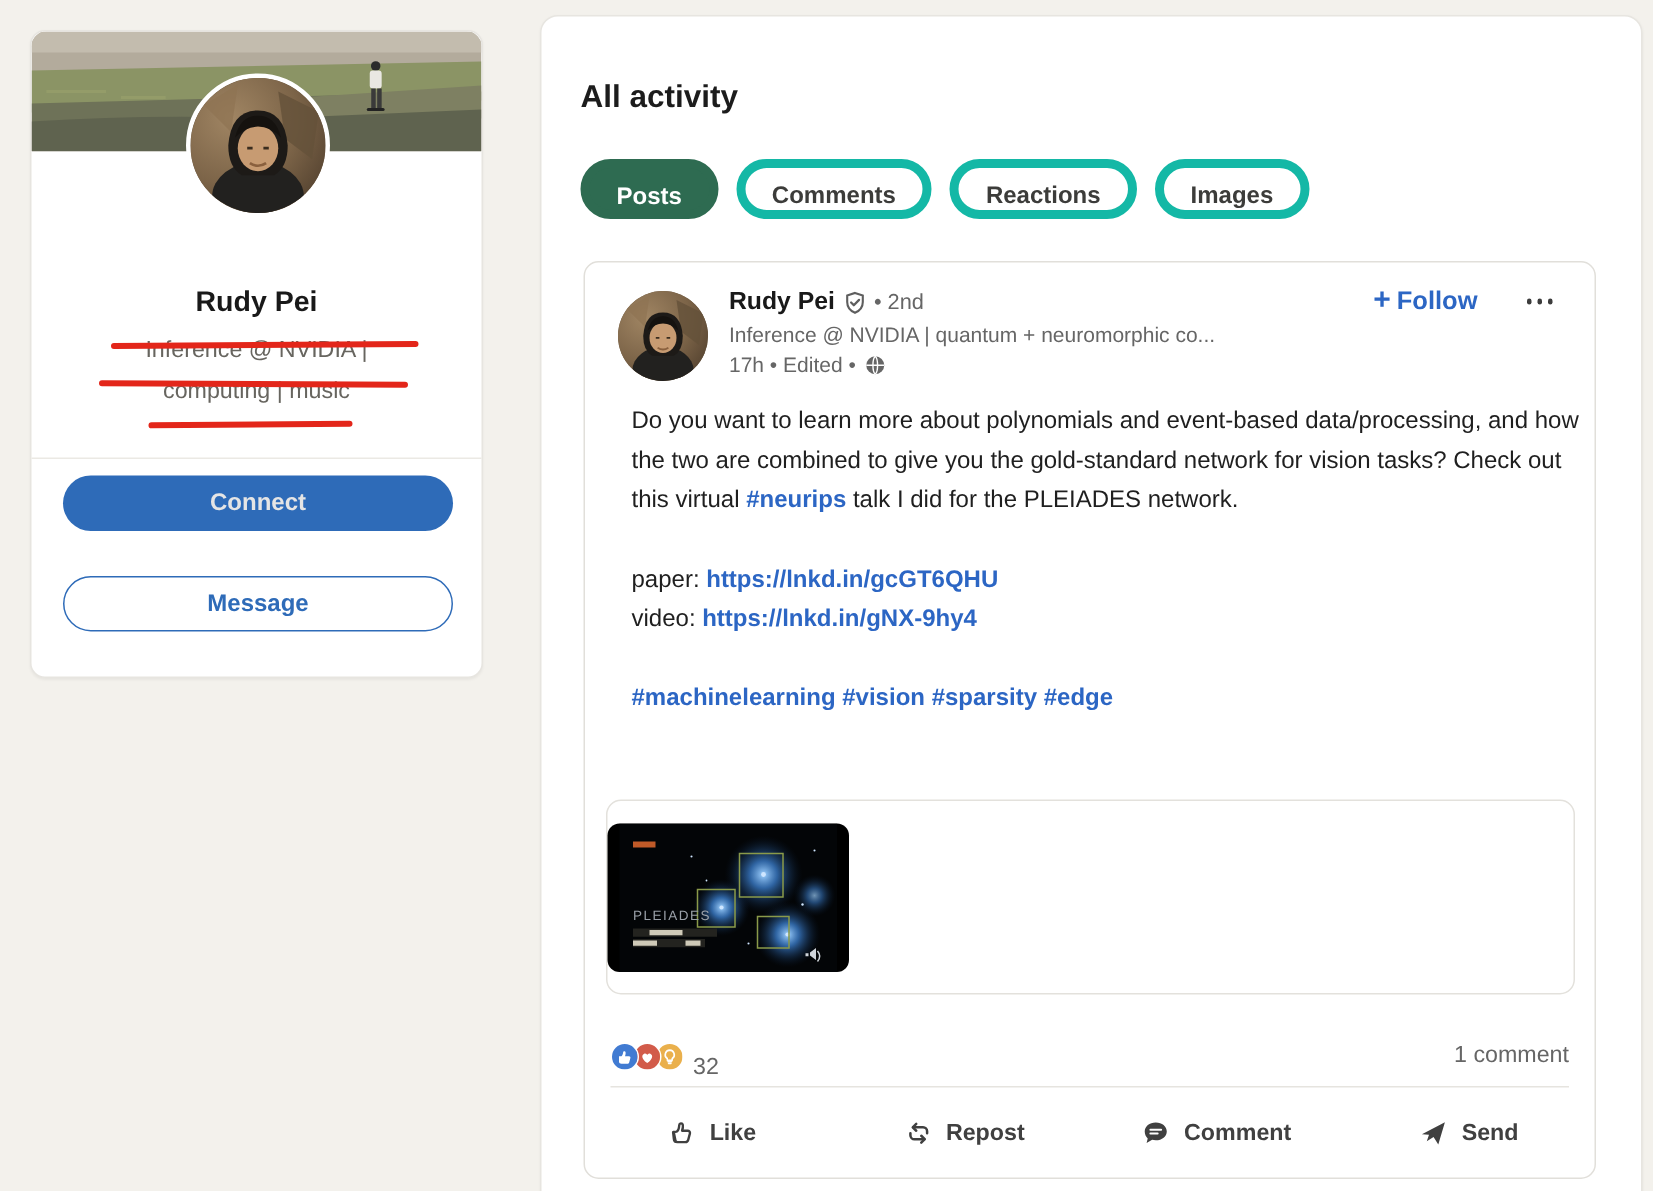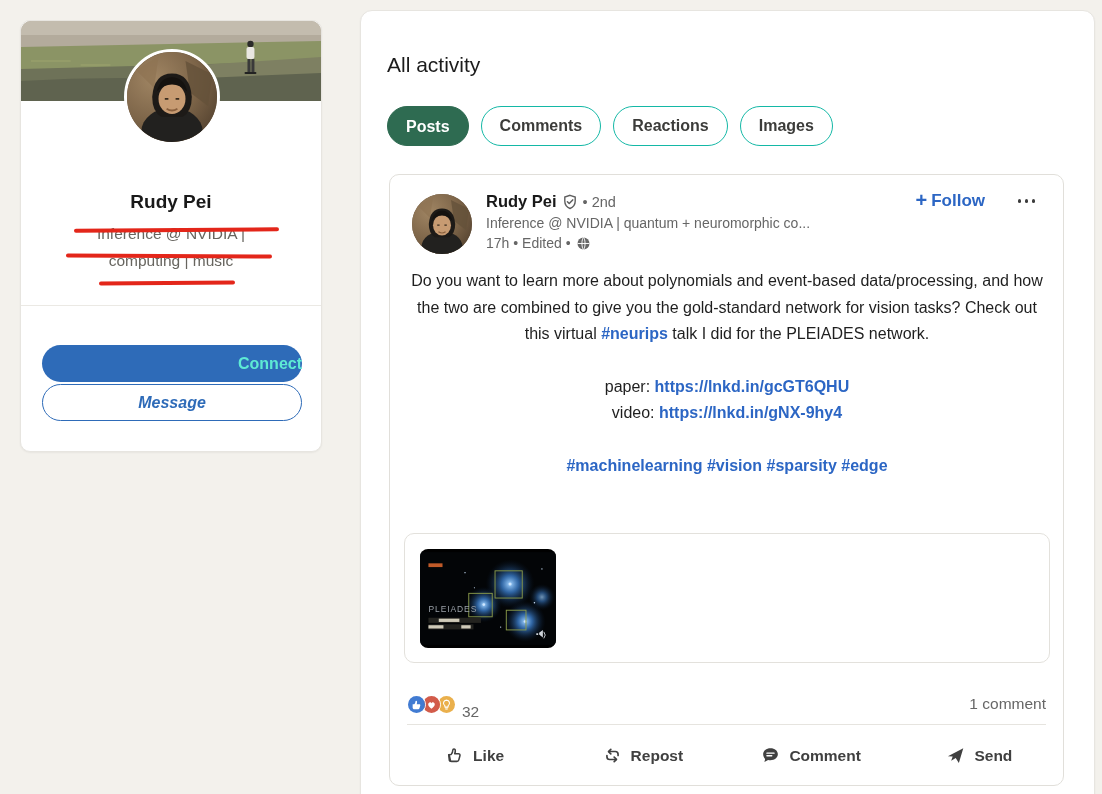--- a/index.html
+++ b/index.html
@@ -20,55 +20,55 @@
   .avatar-lg svg, .avatar-sm svg { display:block; width:100%; height:100%; }
   .p-name { position:absolute; top:170px; width:100%; text-align:center; font-size:19px; font-weight:700; color:#191919; }
   .p-headline { position:absolute; top:200px; width:100%; text-align:center; font-size:15.5px; line-height:26.5px; color:#67655f; }
   .red-line { position:absolute; height:4px; background:#e3261a; border-radius:2px; }
   .rl1 { left:53px;  top:207px; width:205px; transform:rotate(-0.4deg); }
   .rl2 { left:45px;  top:233px; width:206px; transform:rotate(0.3deg); }
   .rl3 { left:78px;  top:260px; width:136px; transform:rotate(-0.5deg); }
   .p-divider { position:absolute; left:0; right:0; top:284px; height:1px; background:#ebe9e4; }
   .btn { position:absolute; left:21px; width:260px; height:37px; border-radius:18.5px;
          font-size:16px; font-weight:700; text-align:center; line-height:35px; cursor:pointer; }
-  .btn-connect { top:324px; background:#2e6bb8; color:#5eead4; line-height:37px; border:none;text-align:right; }
-  .btn-message { top:363px; background:#fff; color:#2e6bb8; border:1.5px solid #2e6bb8;font-style:italic; }
+  .btn-connect { top:296px; background:#2e6bb8; color:#e5e5e5; line-height:37px; border:none; }
+  .btn-message { top:363px; background:#fff; color:#2e6bb8; border:1.5px solid #2e6bb8; }
 
   
   .activity-panel { left:360px; top:10px; width:735px; height:790px; border-radius:12px 12px 0 0; }
-  .activity-title { position:absolute; left:26px; top:42px; font-size:21px; font-weight:400; color:#1c1c1c; }
+  .activity-title { position:absolute; left:26px; top:42px; font-size:21px; font-weight:700; color:#1c1c1c; }
   .pills { position:absolute; left:26px; top:95px; display:flex; gap:12px; }
   .pill { height:40px; padding:0 18px; border-radius:20px; font-size:16px; font-weight:600;
-          line-height:38px; color:#3c3c3a; background:#fff; border:1px solid #14b8a6; cursor:pointer; white-space:nowrap; }
+          line-height:38px; color:#3c3c3a; background:#fff; border:6px solid #14b8a6; cursor:pointer; white-space:nowrap; }
   .pill.active { background:#2e6b51; border-color:#2e6b51; color:#fff; line-height:40px; }
 
   
   .post { position:absolute; left:28px; top:163px; width:675px; height:612px;
           border:1px solid #e1dfda; border-radius:10px; background:#fff; }
   .avatar-sm { position:absolute; left:22px; top:19px; width:60px; height:60px; border-radius:50%; overflow:hidden; background:#6d5a44; }
   .post-head { position:absolute; left:96px; top:17px; }
   .ph-line1 { display:flex; align-items:center; gap:5px; }
   .ph-name { font-size:16.5px; font-weight:700; color:#191919; }
   .ph-degree { font-size:14.5px; color:#666; }
   .ph-sub { font-size:14px; color:#666; margin-top:4px; white-space:nowrap; }
   .ph-meta { font-size:14px; color:#666; margin-top:4px; display:flex; align-items:center; gap:5px; }
   .follow-btn { position:absolute; right:78px; top:14px; color:#2c66c4; font-size:17px; font-weight:700;
                 display:flex; align-items:center; gap:4px; cursor:pointer; }
   .follow-plus { font-size:20px; font-weight:700; }
   .menu-btn { position:absolute; right:24px; top:20px; display:flex; gap:3.5px; cursor:pointer; padding:4px; }
   .menu-btn i { width:3.5px; height:3.5px; border-radius:50%; background:#3c3c3c; }
 
-  .post-body { position:absolute; left:17px; top:93px; width:640px; font-size:16px; line-height:26.5px; color:#1f1f1f;text-align:center; }
+  .post-body { position:absolute; left:31px; top:93px; width:640px; font-size:16px; line-height:26.5px; color:#1f1f1f; }
   .post-body p { margin-bottom:26px; }
   .post-body p:last-child { margin-bottom:16px; }
   a.link { color:#2c66c4; font-weight:700; text-decoration:none; cursor:pointer; }
 
   .preview { position:absolute; left:14px; top:358px; width:646px; height:130px; background:#fff;
              border:1px solid #e3e1dc; border-radius:10px; display:flex; align-items:center; cursor:pointer; }
-  .thumb { width:136px; height:99px; margin-left:15px; border-radius:8px; overflow:hidden; flex:none; background:#000;text-align:center; }
+  .thumb { width:161px; height:99px; border-radius:8px; overflow:hidden; flex:none; background:#000;text-align:center; }
   .preview-text { margin-left:16px; width:430px; }
   .pv-title { font-size:16.5px; font-weight:700; line-height:27px; color:#191919; }
   .pv-domain { font-size:14px; color:#8a8884; margin-top:7px; }
 
   .social-row { position:absolute; left:17px; right:17px; top:514px; height:30px;
                 display:flex; align-items:center; justify-content:space-between; }
   .rx-group { display:flex; align-items:center; cursor:pointer; }
   .rx { width:19px; height:19px; border-radius:50%; border:1.5px solid #fff; margin-right:-4px; }
   .rx svg { display:block; width:100%; height:100%; }
   .rx-count { margin-left:10px; font-size:15.5px; color:#666;margin-top:16px; }

